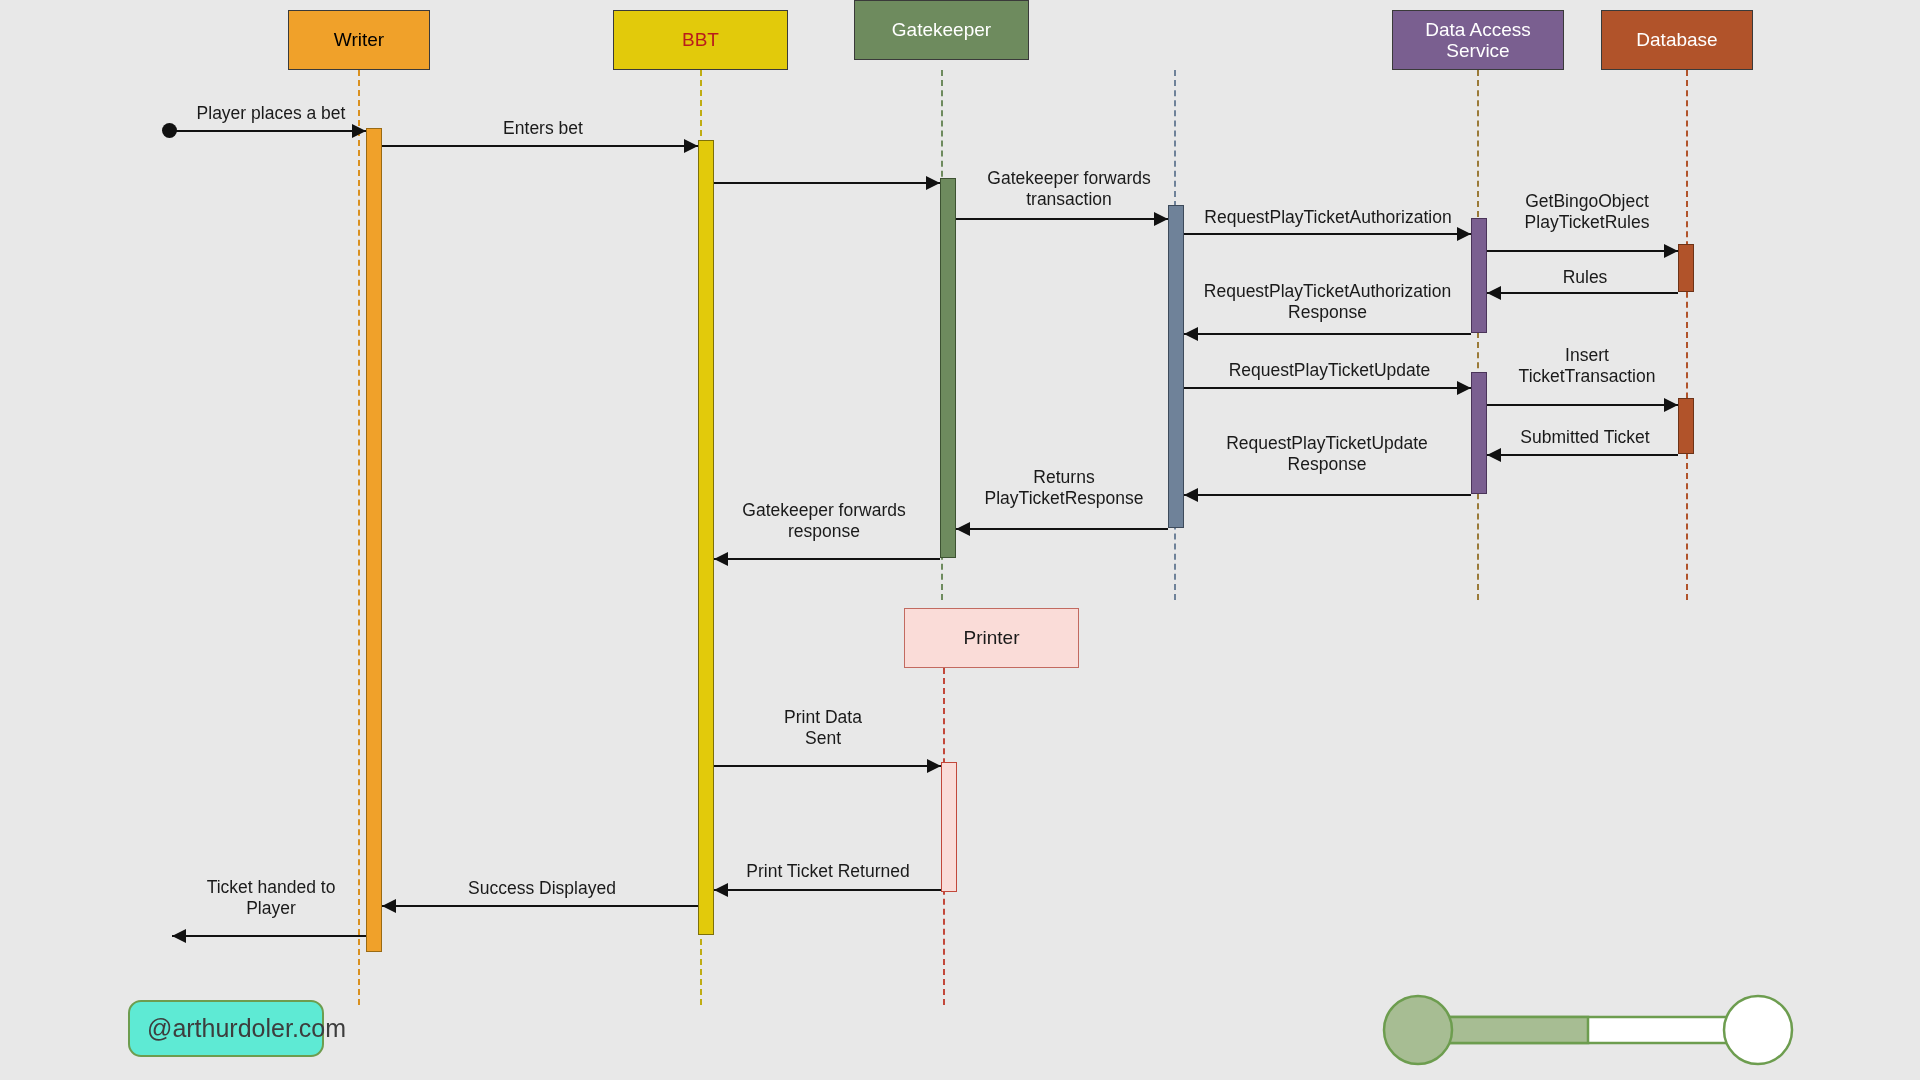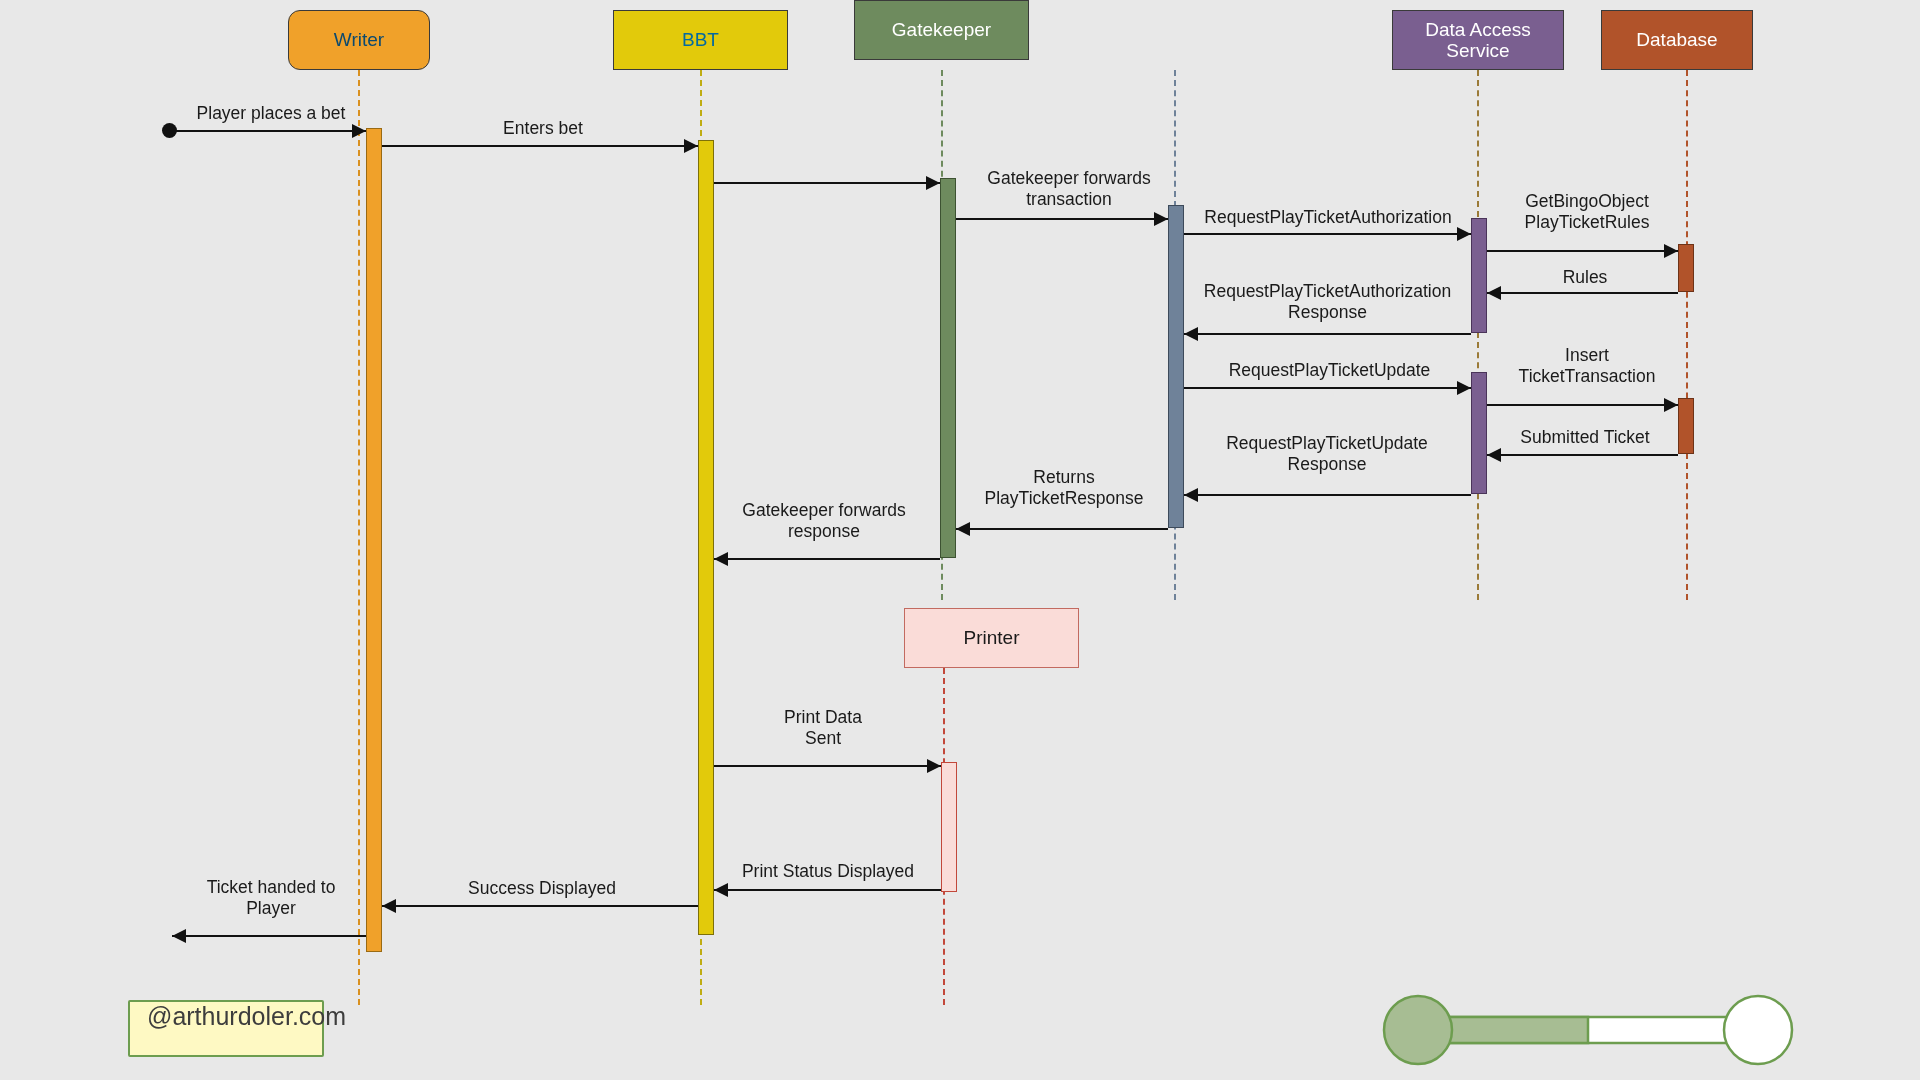--- a/index.html
+++ b/index.html
@@ -24,21 +24,21 @@
   .arrowhead{position:absolute;width:0;height:0;
              border-top:7px solid transparent;border-bottom:7px solid transparent;}
   .arrowhead.right{border-left:14px solid #111;}
   .arrowhead.left{border-right:14px solid #111;}
   .mlabel{position:absolute;font-size:17.5px;color:#1a1a1a;text-align:center;
           line-height:1.18;white-space:pre-line;}
   .startdot{position:absolute;width:15px;height:15px;border-radius:50%;background:#111;}
 
   
   .pill{position:absolute;box-sizing:border-box;border:2.5px solid #6d9d4f;
-        border-radius:2px;background:#fef9c3;display:flex;align-items:flex-start;}
+        border-radius:13px;background:#5eead4;display:flex;align-items:center;}
   .pill span{display:block;}
   .handle-text{font-size:25px;color:#3d3d3d;padding-left:17px;}
   .url-text{font-size:26px;color:#6a6a6a;font-style:italic;padding-left:22px;
             font-family:"DejaVu Serif","Liberation Serif",serif;}
   .progress-wrap{position:absolute;}
 </style>
 </head>
 <body>
 
 <div id="stage">
@@ -51,24 +51,24 @@
     <div class="lifeline" style="left: 942.5px; top: 668px; height: 337px; border-left-color: rgb(194, 71, 58);"></div>
     <div class="act" style="left: 366px; top: 128px; width: 16px; height: 824px; background: rgb(240, 161, 42); border-color: rgb(154, 106, 19);"></div>
     <div class="act" style="left: 698px; top: 140px; width: 16px; height: 795px; background: rgb(226, 202, 11); border-color: rgb(125, 112, 9);"></div>
     <div class="act" style="left: 940px; top: 178px; width: 16px; height: 380px; background: rgb(110, 139, 94); border-color: rgb(61, 82, 50);"></div>
     <div class="act" style="left: 1168px; top: 205px; width: 16px; height: 323px; background: rgb(111, 130, 153); border-color: rgb(61, 74, 90);"></div>
     <div class="act" style="left: 1471px; top: 218px; width: 16px; height: 115px; background: rgb(122, 95, 144); border-color: rgb(74, 52, 89);"></div>
     <div class="act" style="left: 1471px; top: 372px; width: 16px; height: 122px; background: rgb(122, 95, 144); border-color: rgb(74, 52, 89);"></div>
     <div class="act" style="left: 1678px; top: 244px; width: 16px; height: 48px; background: rgb(177, 83, 42); border-color: rgb(109, 51, 24);"></div>
     <div class="act" style="left: 1678px; top: 398px; width: 16px; height: 56px; background: rgb(177, 83, 42); border-color: rgb(109, 51, 24);"></div>
     <div class="act" style="left: 941px; top: 762px; width: 16px; height: 130px; background: rgb(250, 220, 216); border-color: rgb(194, 71, 58);"></div>
-    <div class="plbox dark-border" style="left: 288px; top: 10px; width: 142px; height: 60px; background: rgb(240, 161, 42); border-color: rgb(58, 58, 58); color: #0c4a6e; border-radius: 12px;">
+    <div class="plbox dark-border" style="left: 288px; top: 10px; width: 142px; height: 60px; background: rgb(240, 161, 42); border-color: rgb(58, 58, 58); color: #000000;">
       <span style="white-space: pre-line;">Writer</span>
     </div>
-    <div class="plbox dark-border" style="left: 613px; top: 10px; width: 175px; height: 60px; background: rgb(226, 202, 11); border-color: rgb(58, 58, 58); color: #0369a1;">
+    <div class="plbox dark-border" style="left: 613px; top: 10px; width: 175px; height: 60px; background: rgb(226, 202, 11); border-color: rgb(58, 58, 58); color: #b91c1c;">
       <span style="white-space: pre-line;">BBT</span>
     </div>
     <div class="plbox dark-border" style="left: 854px; top: 0; width: 175px; height: 60px; background: rgb(110, 139, 94); border-color: rgb(58, 58, 58); color: rgb(255, 255, 255);">
       <span style="white-space: pre-line;">Gatekeeper</span>
     </div>
     <div class="plbox dark-border" style="left: 1392px; top: 10px; width: 172px; height: 60px; background: rgb(122, 95, 144); border-color: rgb(58, 58, 58); color: rgb(255, 255, 255);">
       <span style="white-space: pre-line;">Data Access
 Service</span>
     </div>
     <div class="plbox dark-border" style="left: 1601px; top: 10px; width: 152px; height: 60px; background: rgb(177, 83, 42); border-color: rgb(58, 58, 58); color: rgb(255, 255, 255);">
@@ -125,21 +125,21 @@
     <div class="msg" style="left: 714px; top: 558px; width: 226px;"></div>
     <div class="arrowhead left" style="left: 714px; top: 552px;"></div>
     <div class="mlabel" style="left: 708px; top: 500px; width: 232px;">Gatekeeper forwards
 response</div>
     <div class="msg" style="left: 714px; top: 765px; width: 227px;"></div>
     <div class="arrowhead right" style="left: 927px; top: 759px;"></div>
     <div class="mlabel" style="left: 706px; top: 707px; width: 234px;">Print Data
 Sent</div>
     <div class="msg" style="left: 714px; top: 889px; width: 227px;"></div>
     <div class="arrowhead left" style="left: 714px; top: 883px;"></div>
-    <div class="mlabel" style="left: 712px; top: 861px; width: 232px;">Print Status Displayed</div>
+    <div class="mlabel" style="left: 712px; top: 861px; width: 232px;">Print Ticket Returned</div>
     <div class="msg" style="left: 382px; top: 905px; width: 316px;"></div>
     <div class="arrowhead left" style="left: 382px; top: 899px;"></div>
     <div class="mlabel" style="left: 452px; top: 878px; width: 180px;">Success Displayed</div>
     <div class="msg" style="left: 172px; top: 935px; width: 194px;"></div>
     <div class="arrowhead left" style="left: 172px; top: 929px;"></div>
     <div class="mlabel" style="left: 176px; top: 877px; width: 190px;">Ticket handed to
 Player</div>
     <div class="pill" style="left: 128px; top: 1000px; width: 196px; height: 57px;">
       <span class="handle-text">@arthurdoler.com</span>
     </div>

